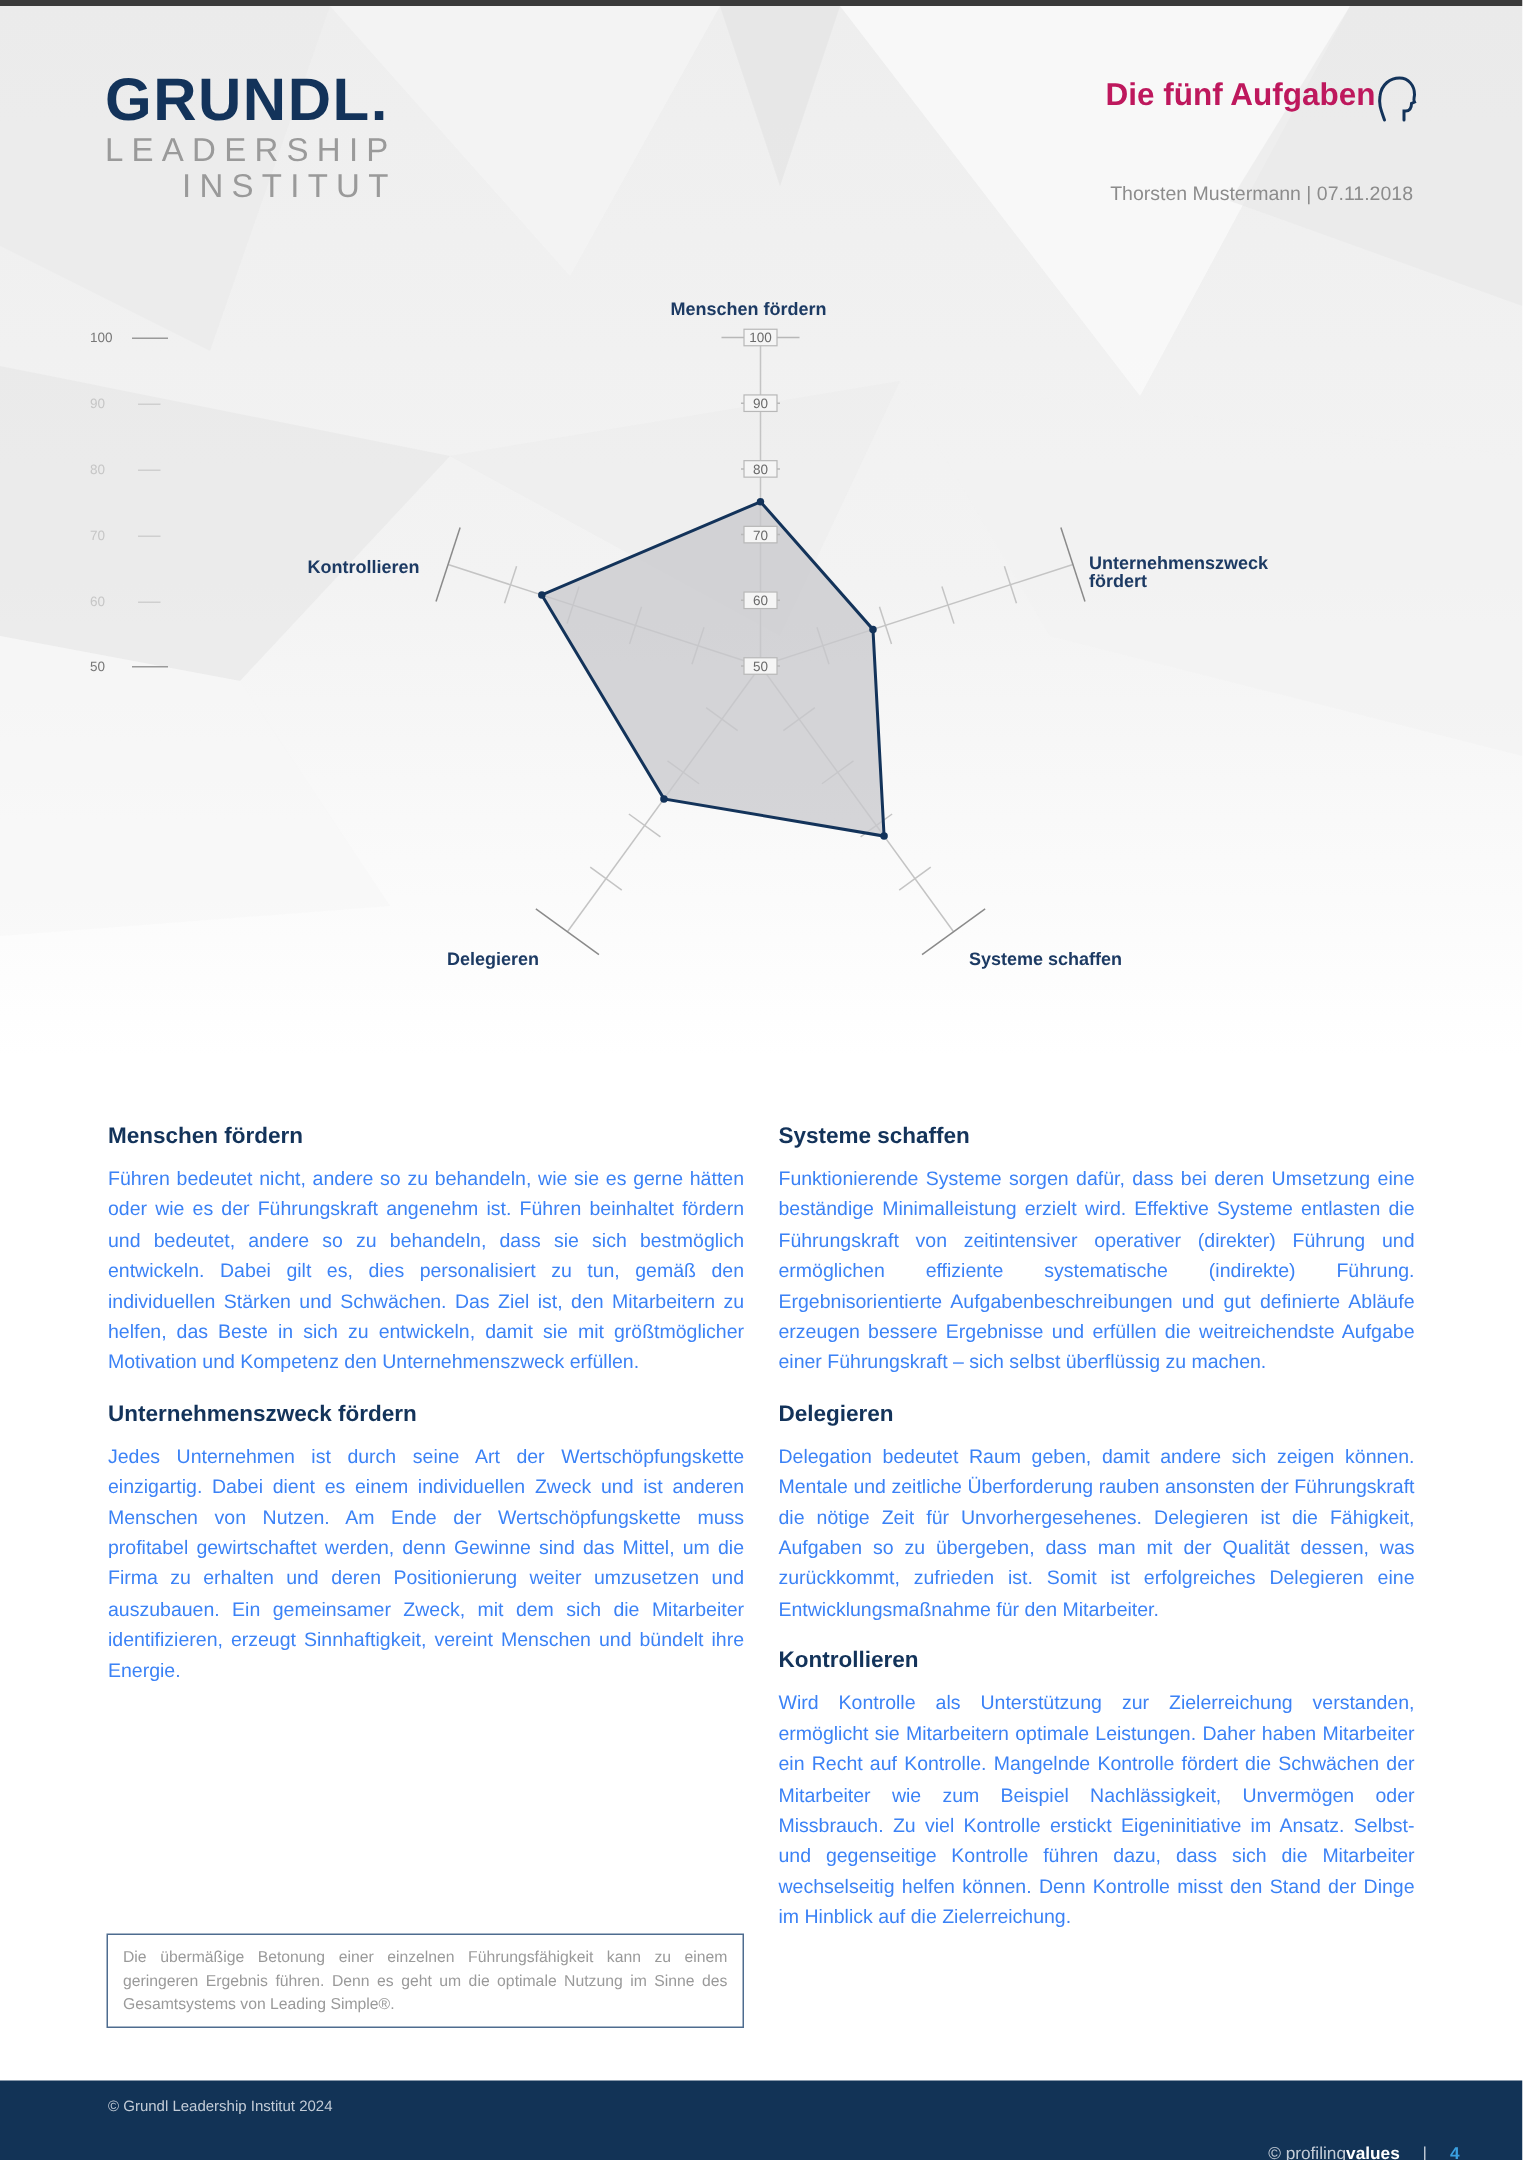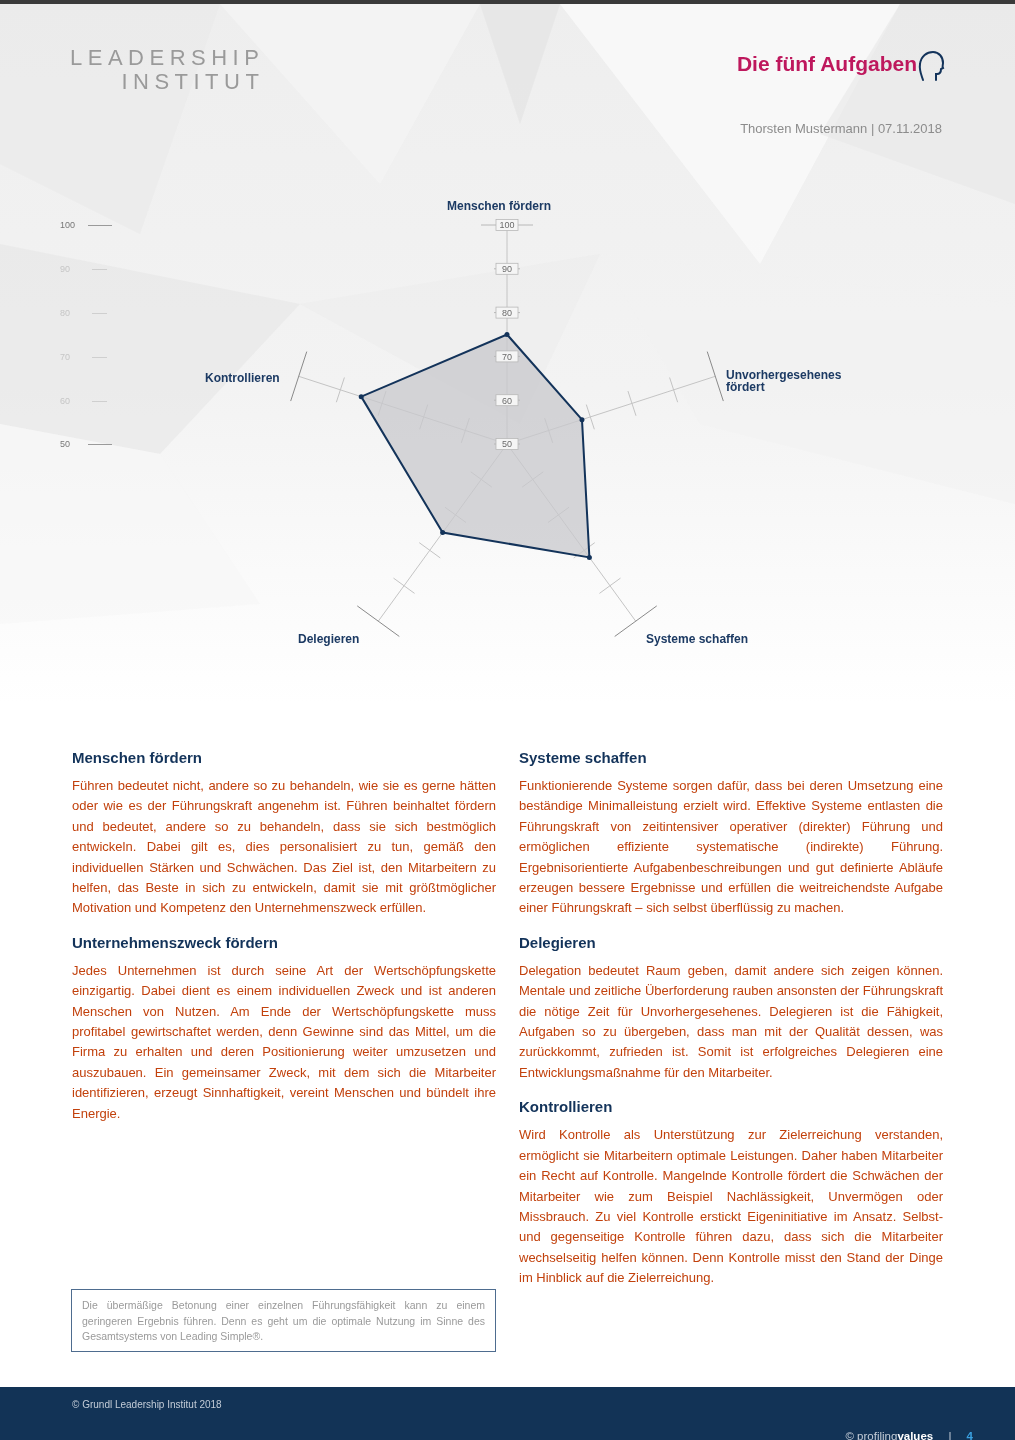--- a/index.html
+++ b/index.html
@@ -29,21 +29,21 @@
   .scale .tick.strong { color: #777; }
   .scale .tick span.line { position: absolute; top: 5px; height: 1px; background: #cfcfcf; }
   .scale .tick.strong span.line { background: #9a9a9a; }
   .axis-label { position: absolute; font-size: 12px; font-weight: bold; color: #1c3a63; line-height: 12px; }
   .content { position: absolute; top: 748px; left: 72px; width: 870px; }
   .col { position: absolute; top: 0; width: 424px; }
   .col.left { left: 0; }
   .col.right { left: 447px; }
   .section { margin-bottom: 14px; }
   .section h2 { font-size: 15px; font-weight: bold; color: #13335a; margin-bottom: 8px; line-height: 20px; }
-  .section p { font-size: 13px; line-height: 20.4px; color: #c2410c; text-align: justify; }
+  .section p { font-size: 13px; line-height: 20.4px; color: #3b82f6; text-align: justify; }
   .note {
     position: absolute; left: 71px; top: 1289px; width: 425px; height: 63px;
     border: 1.5px solid #4e6c8f; padding: 8px 10px;
     font-size: 10.5px; color: #9a9a9a; line-height: 15.5px; text-align: justify;
   }
   .footer { position: absolute; left: 0; top: 1387px; width: 1015px; height: 53px; background: #123356; }
   .footer .copy { position: absolute; left: 72px; top: 12px; font-size: 10px; color: #c3ccd7; }
   .footer .right { position: absolute; right: 42px; top: 11px; font-size: 11.5px; color: #c3ccd7; margin-top: 32px; }
   .footer .right b { color: #ffffff; }
   .footer .sep { margin: 0 12px; }
@@ -62,20 +62,21 @@
     <polygon points="560,0 900,0 760,260" fill="#fafafa" opacity="0.8"></polygon>
     <polygon points="900,0 1015,0 1015,200 820,130" fill="#e8e8e8" opacity="0.6"></polygon>
     <polygon points="0,240 300,300 160,450 0,420" fill="#e6e6e6" opacity="0.6"></polygon>
     <polygon points="300,300 600,250 520,420" fill="#ececec" opacity="0.5"></polygon>
     <polygon points="600,250 1015,300 1015,500 700,420" fill="#f1f1f1" opacity="0.6"></polygon>
     <polygon points="0,420 160,450 260,600 0,620" fill="#f6f6f6" opacity="0.6"></polygon>
   </svg>
 </div>
 
 <div class="logo">
+  <div class="l1">GRUNDL.</div>
   <div class="l2">LEADERSHIP</div>
   <div class="l3">INSTITUT</div>
 </div>
 
 <div class="header-title">Die fünf Aufgaben</div>
 <svg class="head-icon" viewBox="0 0 28 34">
   <path d="M6 30 C4 24 2 20 3 14 C4 6 10 2 16 2 C22 2 26 7 26 13 C26 15 25 16 26 18 L24 19 C24 22 23 24 20 24 L19 24 L19 30" fill="none" stroke="#13335a" stroke-width="2" stroke-linecap="round"></path>
 </svg>
 <div class="byline">Thorsten Mustermann | 07.11.2018</div>
 
@@ -135,21 +136,21 @@
     <line x1="494" y1="268.79999999999995" x2="520" y2="268.79999999999995" stroke="#b8b8b8" stroke-width="1"></line>
     <rect x="496" y="263.29999999999995" width="22" height="11" fill="#f5f5f5" stroke="#b8b8b8" stroke-width="0.8"></rect>
     <text x="507" y="272.09999999999997" text-anchor="middle" font-size="9" fill="#6a6a6a" font-family="Liberation Sans, sans-serif">90</text>
     <line x1="481" y1="225" x2="533" y2="225" stroke="#b8b8b8" stroke-width="1"></line>
     <rect x="496" y="219.5" width="22" height="11" fill="#f5f5f5" stroke="#b8b8b8" stroke-width="0.8"></rect>
     <text x="507" y="228.3" text-anchor="middle" font-size="9" fill="#6a6a6a" font-family="Liberation Sans, sans-serif">100</text>
   </svg>
 
 <div class="axis-label" style="left:447px; top:200px;">Menschen fördern</div>
 <div class="axis-label" style="left:726px; top:369px;">
-  <div>Unvorhergesehenes</div>
+  <div>Unternehmenszweck</div>
   <div>fördert</div>
 </div>
 <div class="axis-label" style="left:646px; top:633px;">Systeme schaffen</div>
 <div class="axis-label" style="left:298px; top:633px;">Delegieren</div>
 <div class="axis-label" style="left:205px; top:372px;">Kontrollieren</div>
 
 <div class="content">
   <div class="col left">
     <div class="section">
       <h2>Menschen fördern</h2>
@@ -172,19 +173,19 @@
     <div class="section">
       <h2>Kontrollieren</h2>
       <p>Wird Kontrolle als Unterstützung zur Zielerreichung verstanden, ermöglicht sie Mitarbeitern optimale Leistungen. Daher haben Mitarbeiter ein Recht auf Kontrolle. Mangelnde Kontrolle fördert die Schwächen der Mitarbeiter wie zum Beispiel Nachlässigkeit, Unvermögen oder Missbrauch. Zu viel Kontrolle erstickt Eigeninitiative im Ansatz. Selbst- und gegenseitige Kontrolle führen dazu, dass sich die Mitarbeiter wechselseitig helfen können. Denn Kontrolle misst den Stand der Dinge im Hinblick auf die Zielerreichung.</p>
     </div>
   </div>
 </div>
 
 <div class="note">Die übermäßige Betonung einer einzelnen Führungsfähigkeit kann zu einem geringeren Ergebnis führen. Denn es geht um die optimale Nutzung im Sinne des Gesamtsystems von Leading Simple®.</div>
 
 <div class="footer">
-  <div class="copy">© Grundl Leadership Institut 2018</div>
+  <div class="copy">© Grundl Leadership Institut 2024</div>
   <div class="right">
     <span>© profiling</span><b>values</b>
     <span class="sep">|</span>
     <span class="page">4</span>
   </div>
 </div>
 
 </body></html>

